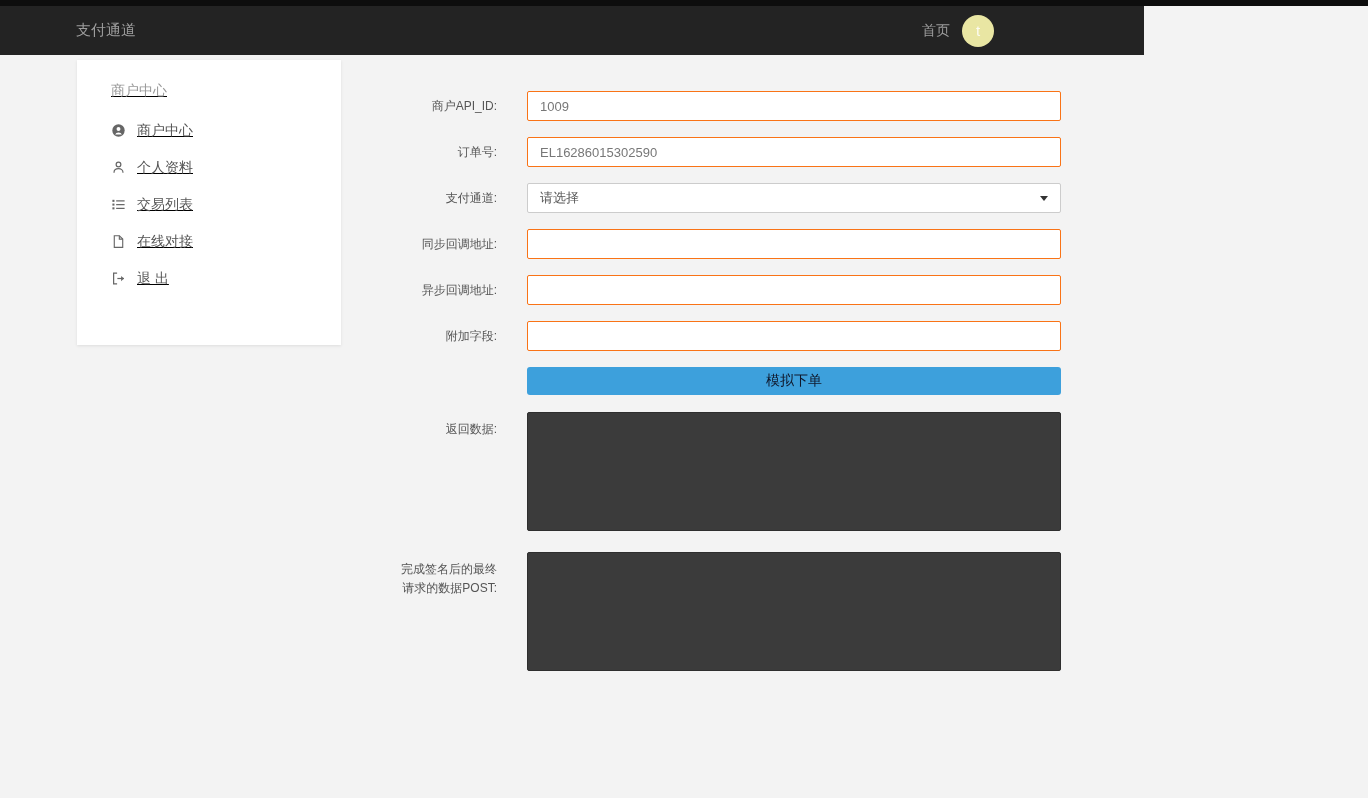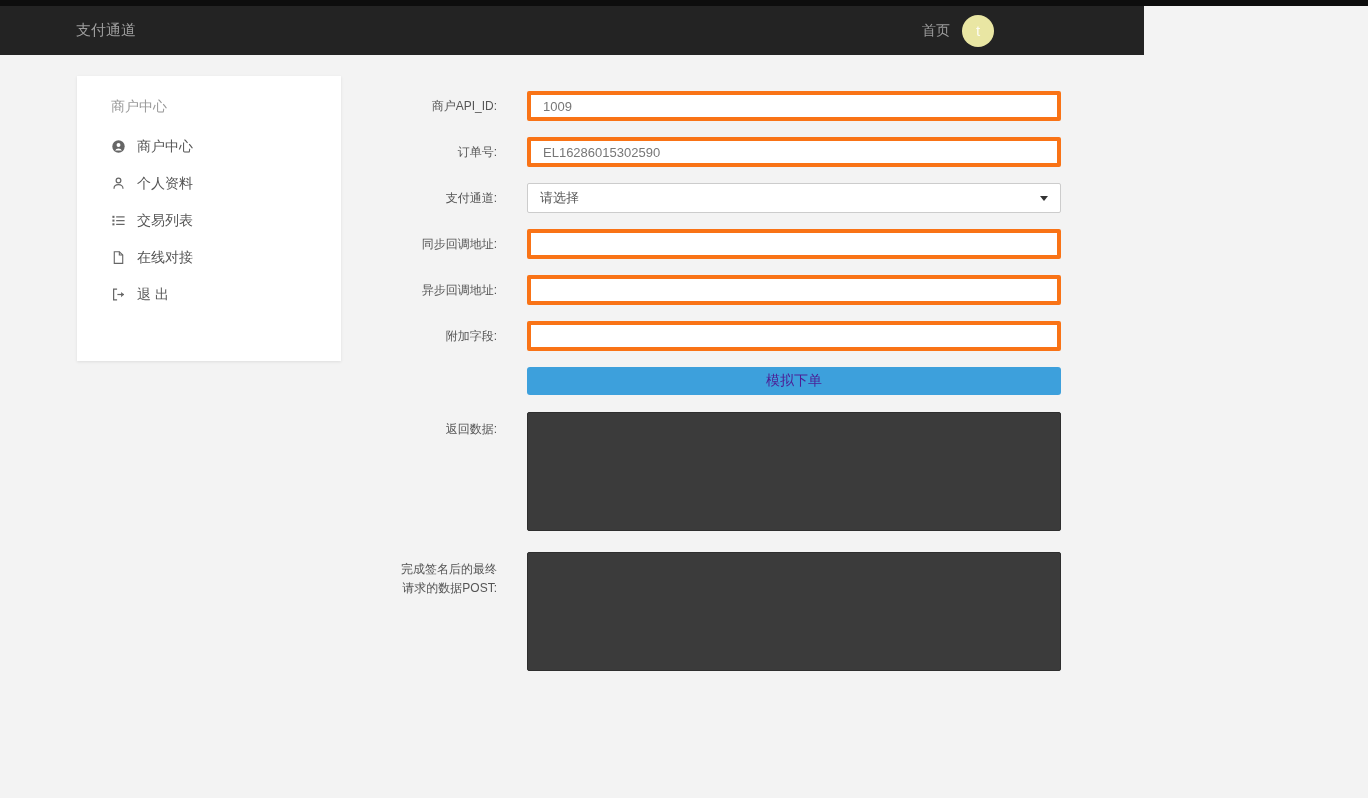--- a/index.html
+++ b/index.html
@@ -10,44 +10,44 @@
   .top-strip { position:absolute; left:0; top:0; width:1368px; height:6px; background:#0d0d0d; }
   .navbar { position:absolute; left:0; top:6px; width:1144px; height:49px; background:#232323;
             display:flex; align-items:center; }
   .brand { margin-left:76px; color:#9d9d9d; font-size:15px; cursor:pointer; }
   .nav-right { margin-left:auto; margin-right:150px; display:flex; align-items:center; gap:12px; }
   .nav-link { color:#9d9d9d; font-size:14px; cursor:pointer; }
   .avatar { width:32px; height:32px; border-radius:50%; background:#e9e6a3; color:rgba(255,255,255,.85);
             font-size:15px; display:flex; align-items:center; justify-content:center; cursor:pointer; }
 
   
-  .sidebar { position:absolute; left:77px; top:76px; width:264px; height:285px; background:#fff;
-             box-shadow:0 1px 3px rgba(0,0,0,.09); padding:22px 0 0 34px; }
+  .sidebar { position:absolute; left:77px; top:60px; width:264px; height:285px; background:#fff;
+             box-shadow:0 1px 3px rgba(0,0,0,.09); padding:22px 0 0 34px;text-decoration:underline; }
   .side-header { color:#999; font-size:14px; margin-bottom:12px; }
   .side-item { height:37px; display:flex; align-items:center; gap:11px; color:#555; font-size:14px; cursor:pointer; }
   .side-item .icn { width:15px; height:15px; color:#666; flex-shrink:0; display:flex; }
   .side-item svg { width:15px; height:15px; }
 
   
   .form-wrap { position:absolute; left:307px; top:91px; width:754px; }
   .f-row { display:flex; align-items:center; margin-bottom:16px; }
   .f-row.top { align-items:flex-start; }
   .f-label { width:220px; padding-right:30px; text-align:right; color:#555; font-size:12px; flex-shrink:0; }
   .f-row.top .f-label { padding-top:8px; line-height:19px; }
   .f-label span { display:block; }
-  .f-input { width:534px; height:30px; border:4px solid #f97316; border-radius:2px; background:#fff;
+  .f-input { width:534px; height:30px; border:1px solid #f97316; border-radius:2px; background:#fff;
              padding:0 12px; font-size:13px; color:#777; outline:none;
              font-family:"Liberation Sans","DejaVu Sans",sans-serif; }
   .f-select { position:relative; width:534px; height:30px; border:1px solid #ccc; border-radius:2px;
               background:#fff; display:flex; align-items:center; padding:0 12px; font-size:13px;
               color:#555; cursor:pointer; }
   .caret { position:absolute; right:12px; top:12px; width:0; height:0;
            border-left:4px solid transparent; border-right:4px solid transparent; border-top:5px solid #333; }
   .f-btn { margin-left:220px; width:534px; height:28px; border:none; border-radius:3px; background:#3da0dc;
-           color:#4c1d95; font-size:14px; cursor:pointer; margin-bottom:17px; margin-top:0;
+           color:#0f172a; font-size:14px; cursor:pointer; margin-bottom:17px; margin-top:0;
            font-family:"Liberation Sans","DejaVu Sans",sans-serif; }
   .f-dark { width:534px; height:119px; background:#3b3b3b; border:1px solid #2e2e2e; border-radius:2px;
             resize:none; outline:none; }
   .mb21 { margin-bottom:21px; }
 </style>
 </head>
 <body>
 
 <div class="top-strip"></div>
 

